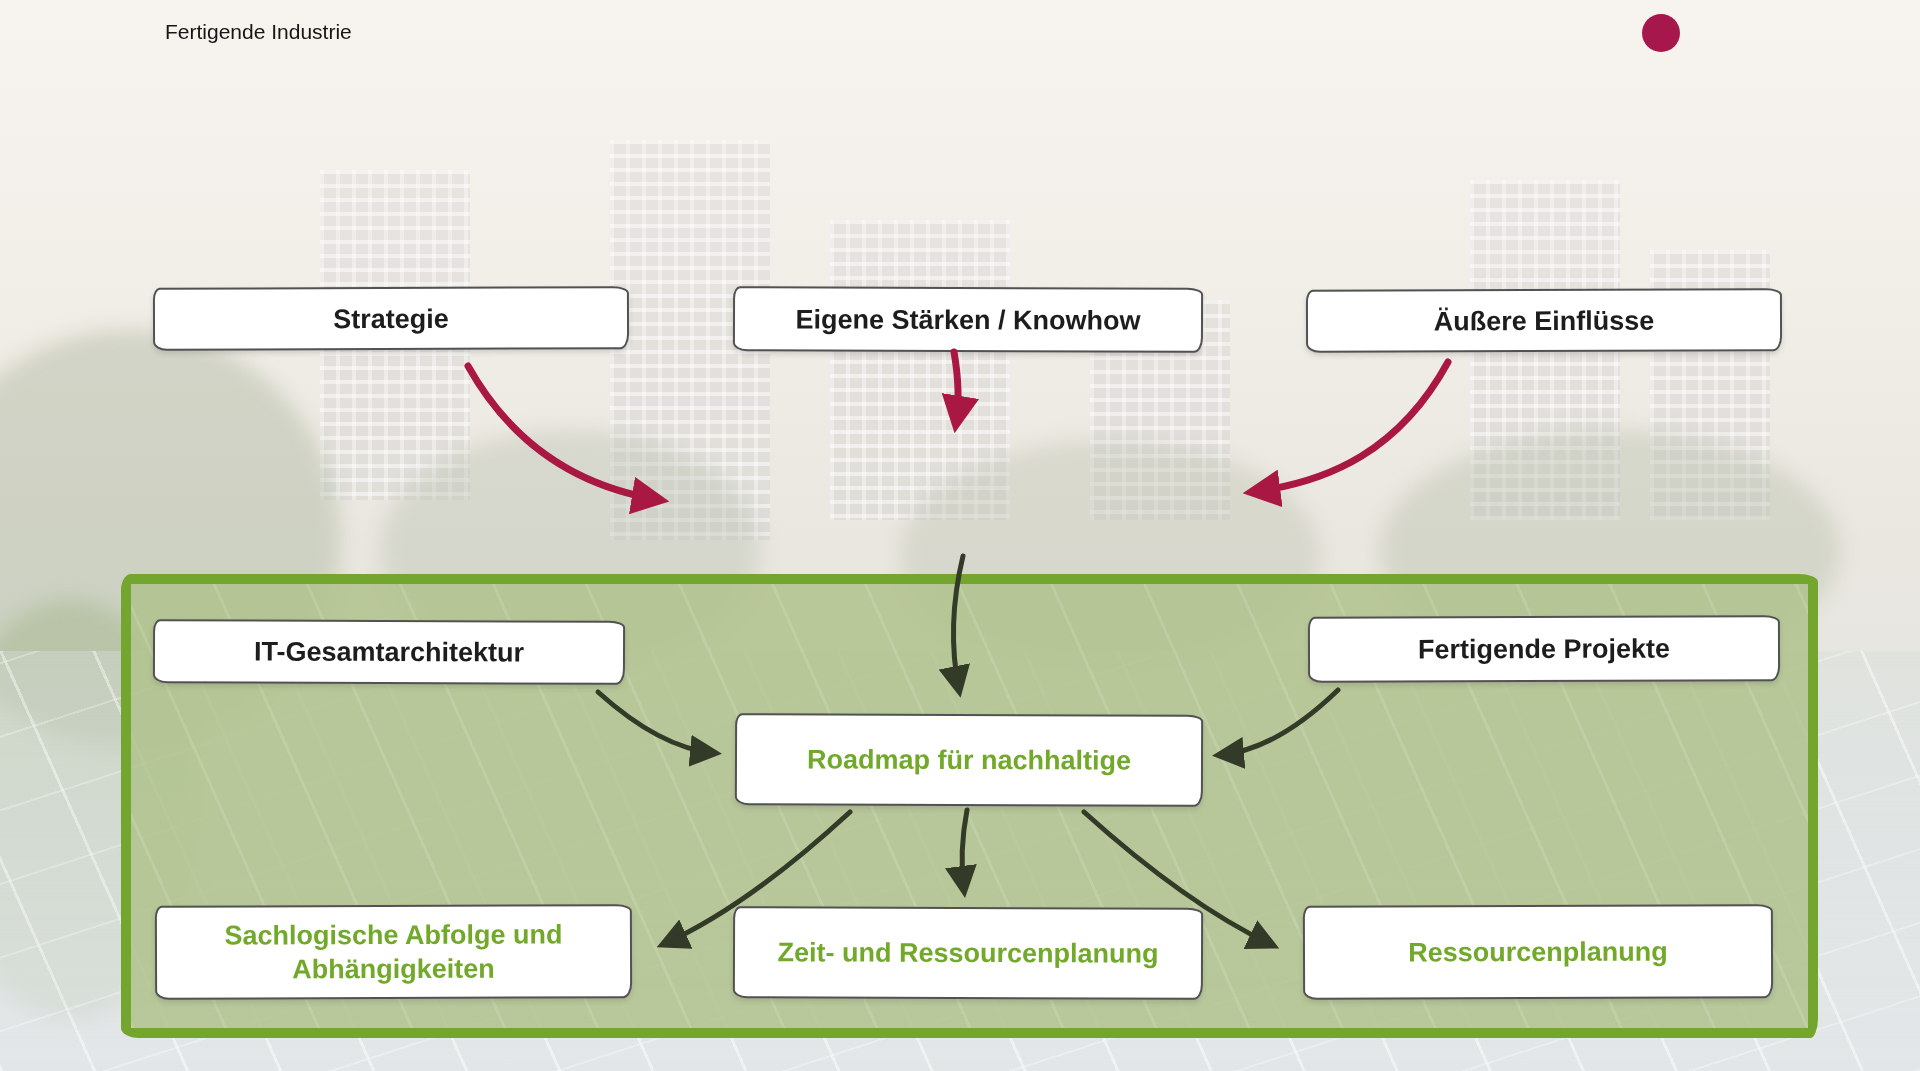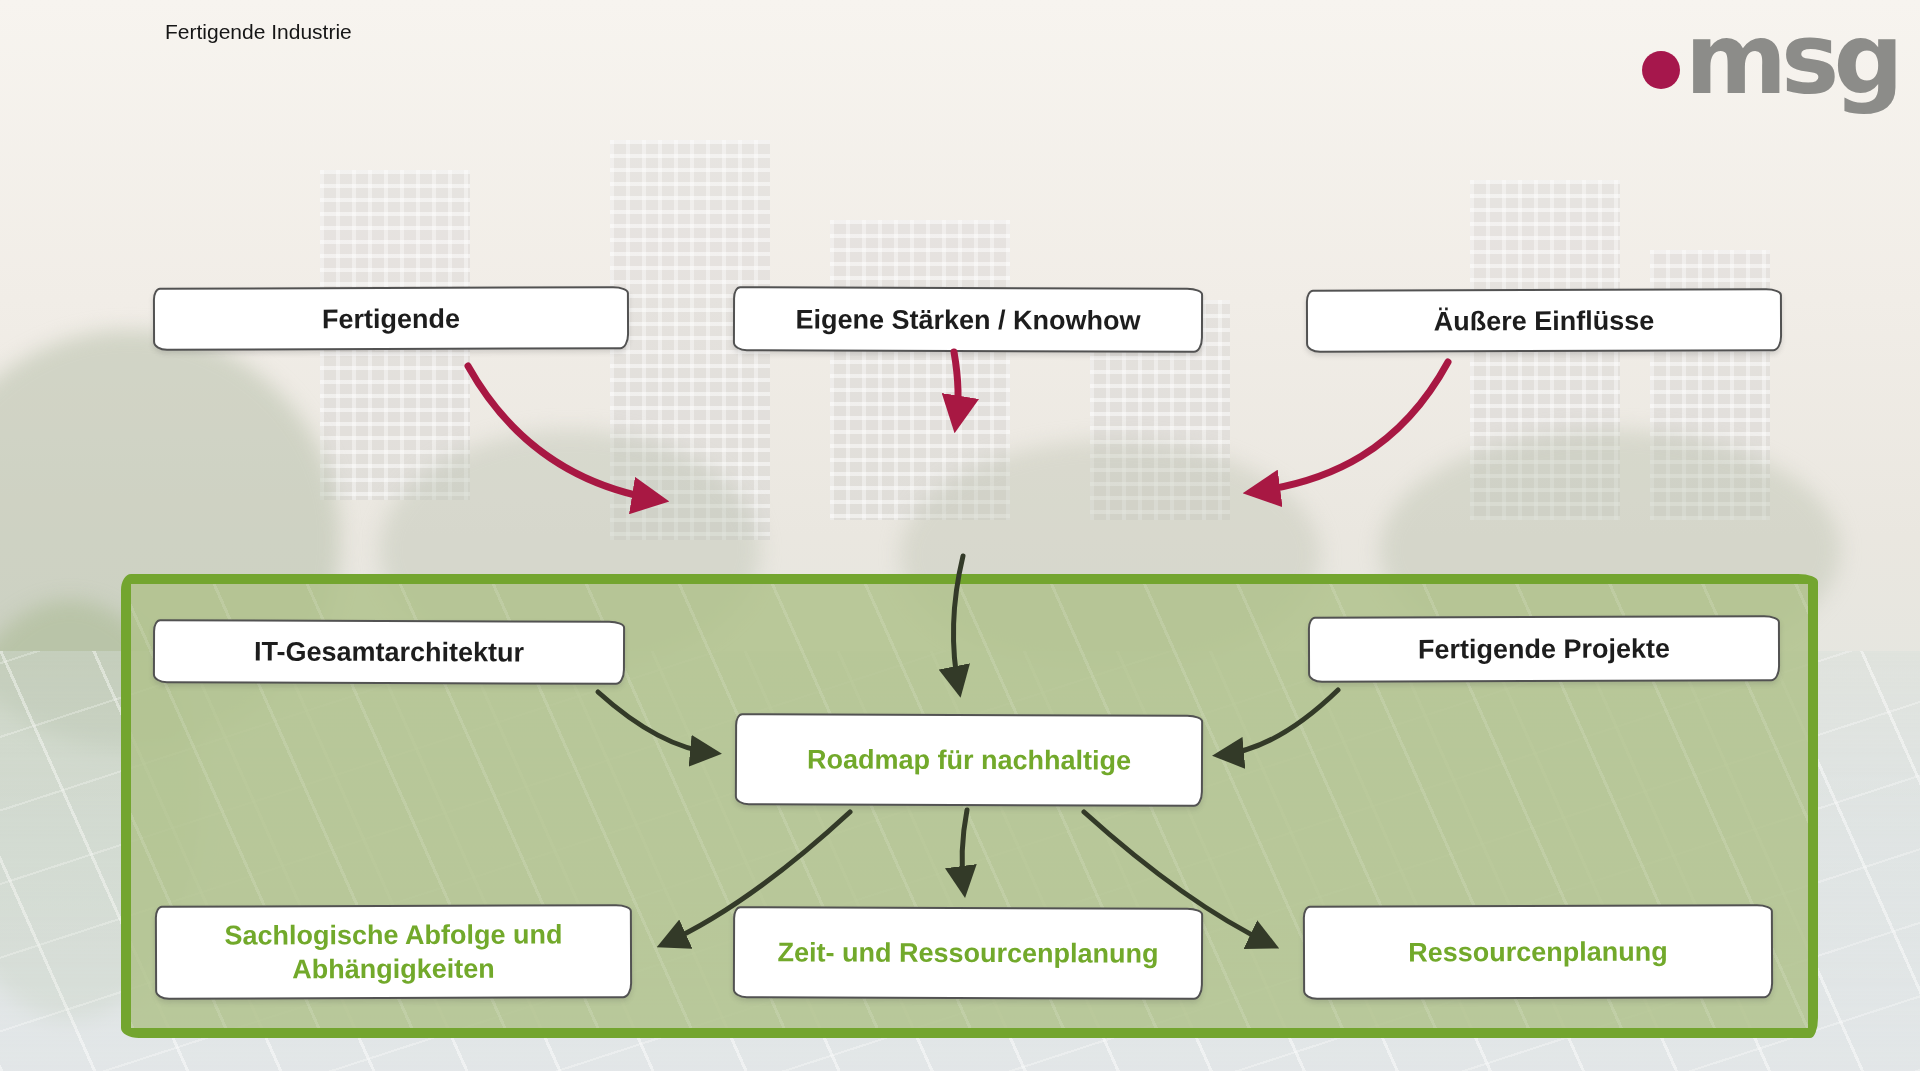--- a/index.html
+++ b/index.html
@@ -67,25 +67,24 @@
   <div class="blob" style="left:900px;top:440px;width:420px;height:230px;background:rgba(186,193,174,.38);"></div>
   <div class="blob" style="left:1380px;top:430px;width:460px;height:240px;background:rgba(183,190,170,.40);"></div>
   <div class="blob" style="left:-60px;top:600px;width:260px;height:420px;background:rgba(150,172,118,.35);"></div>
   <div class="solar"></div>
 
   <div class="eyebrow">Fertigende Industrie</div>
   <div class="title">
   </div>
   <div class="logo">
     <span class="logo-dot"></span>
-    <span class="logo-text">msg</span>
   </div>
 
   <div class="wbox tilt-a" style="left:153px;top:287px;width:476px;height:63px;">
-    <span>Fertigende</span>
+    <span>Strategie</span>
   </div>
   <div class="wbox tilt-b" style="left:733px;top:287px;width:470px;height:65px;">
     <span>Eigene Stärken / Knowhow</span>
   </div>
   <div class="wbox tilt-a" style="left:1306px;top:289px;width:476px;height:63px;">
     <span>Äußere Einflüsse</span>
   </div>
 
 
   <div class="frame"></div>

